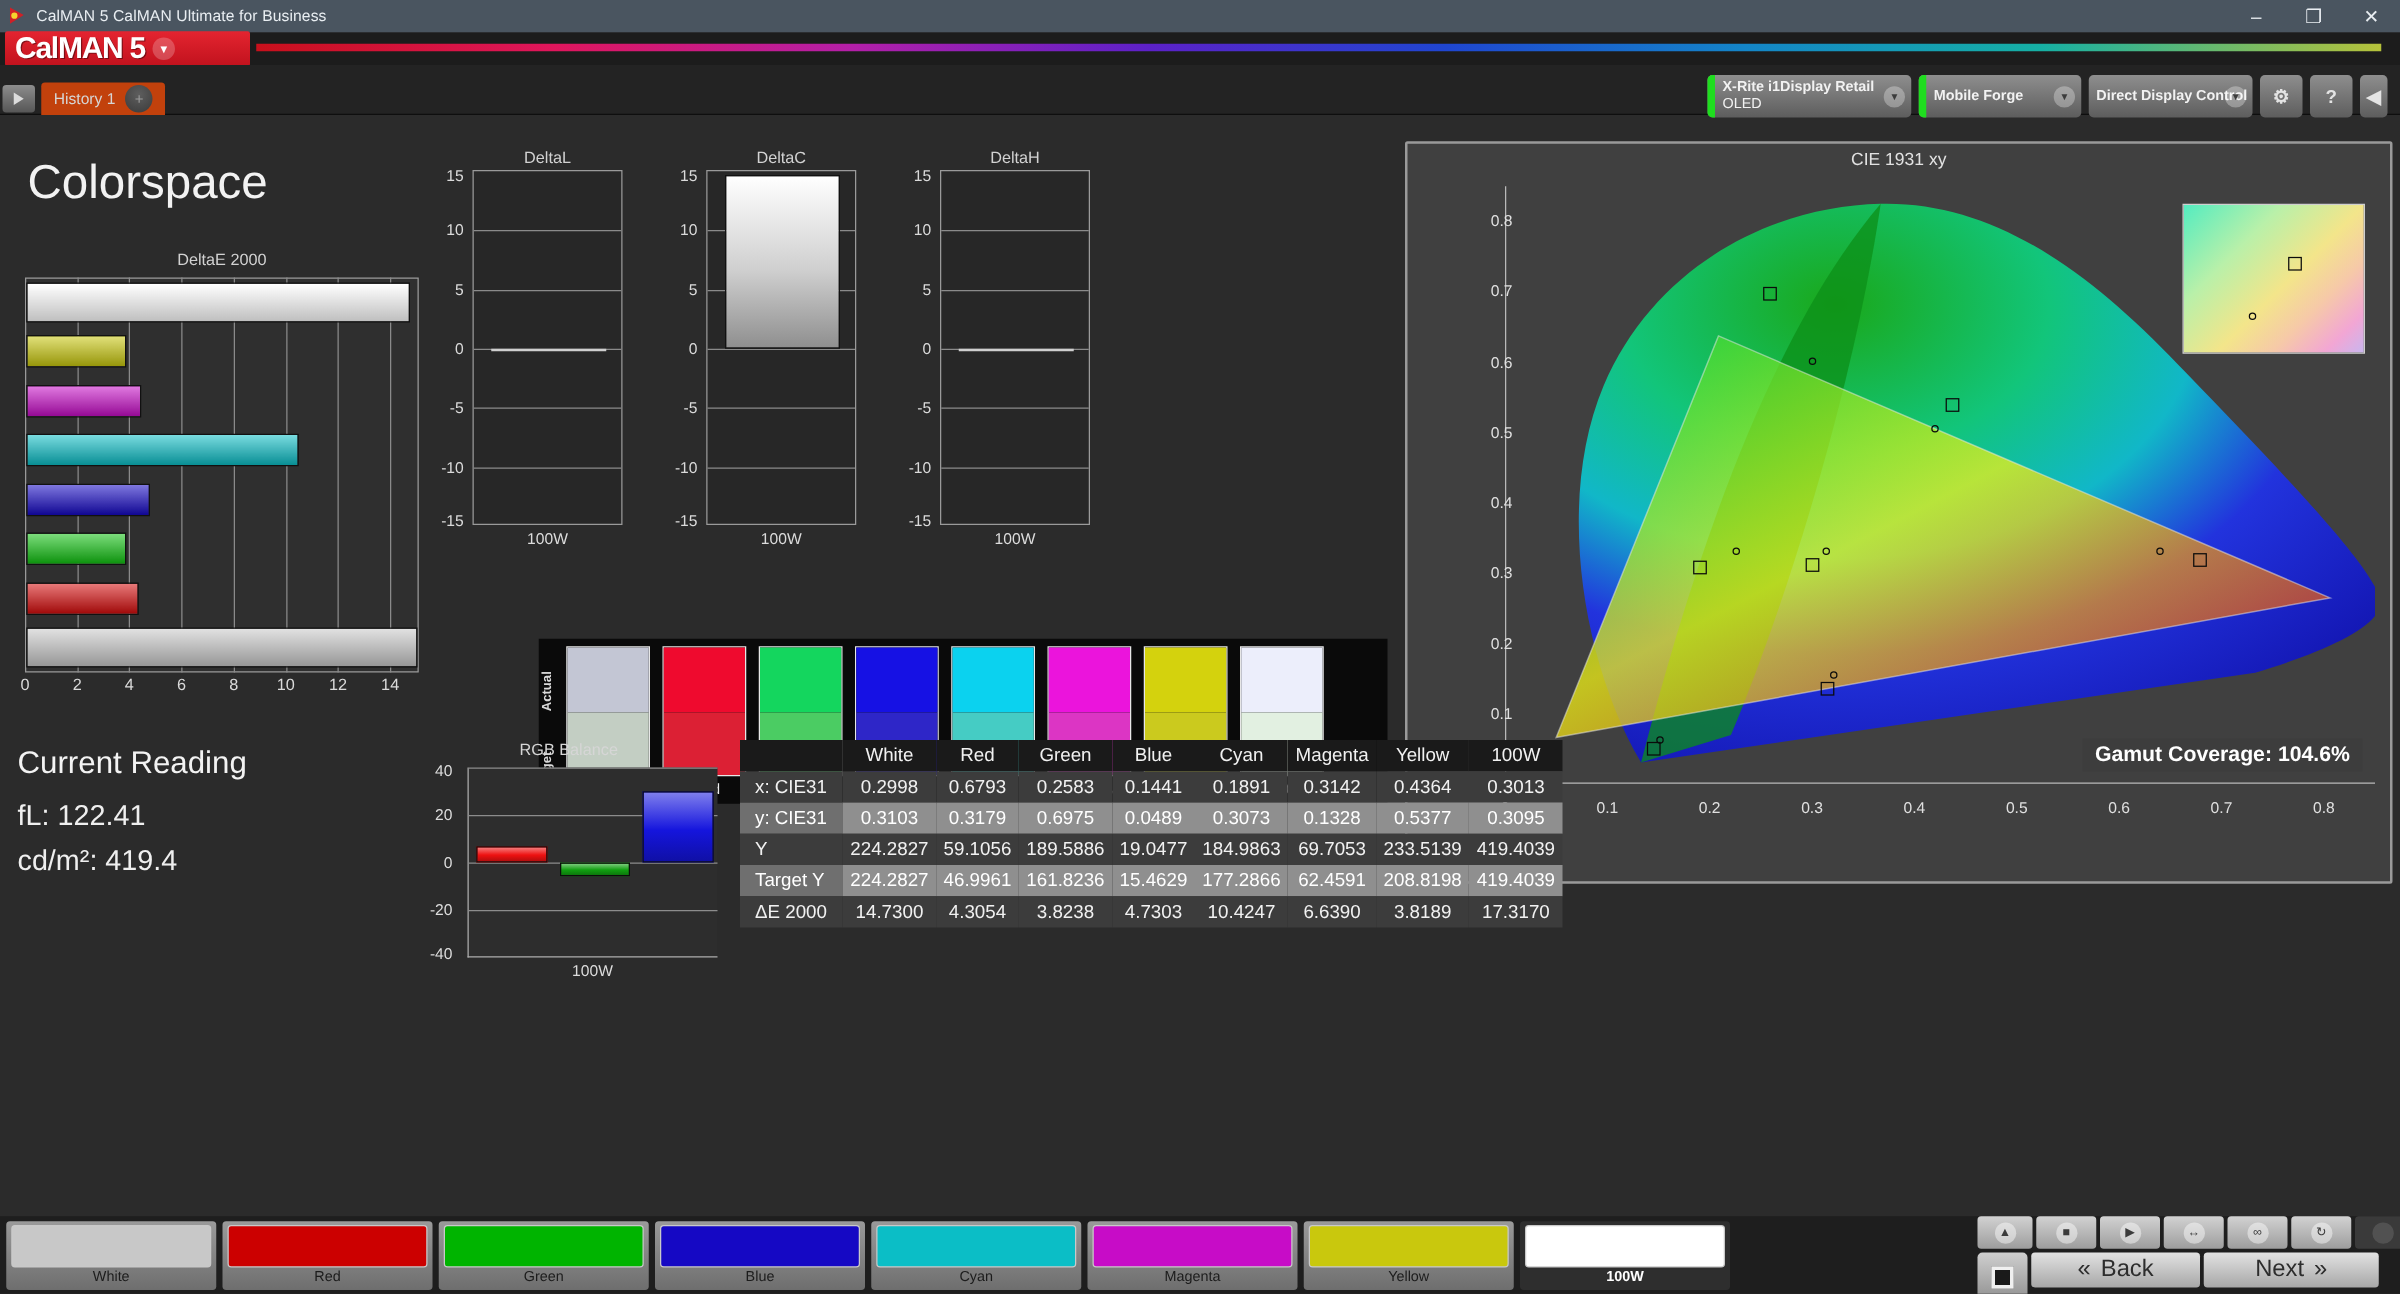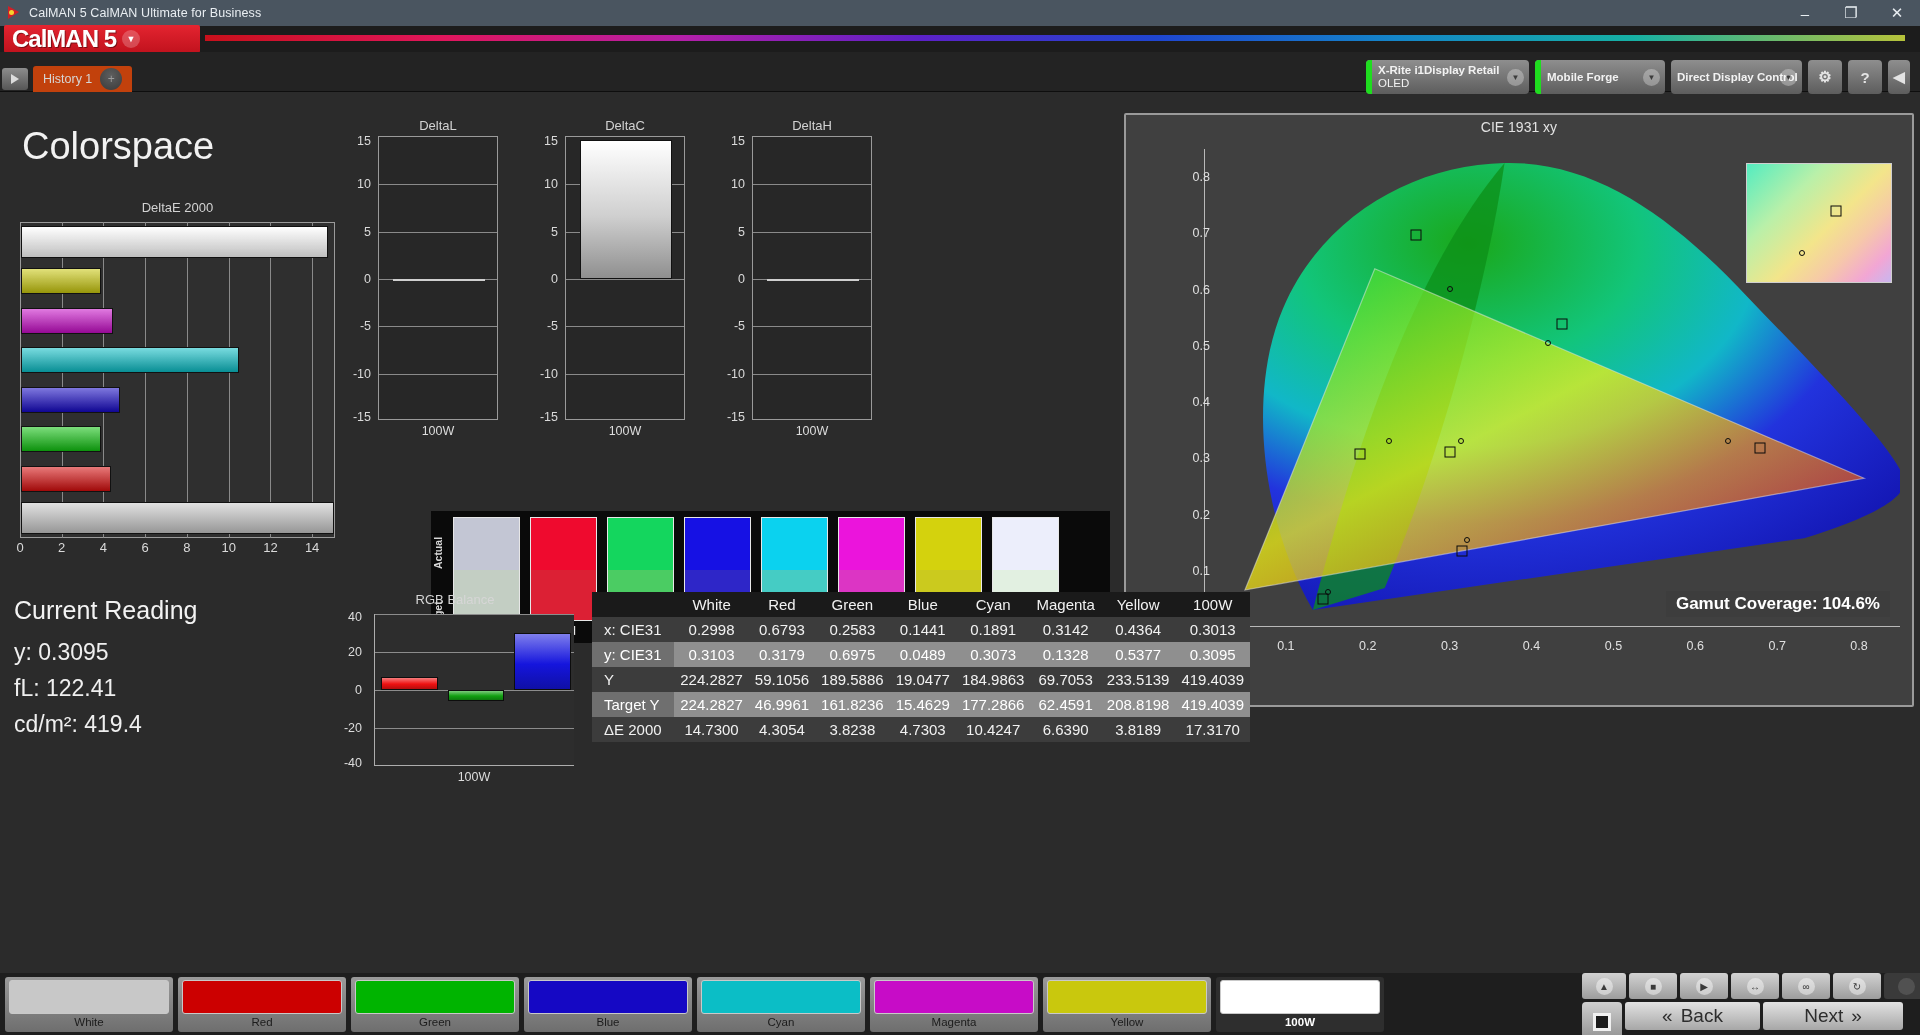--- a/index.html
+++ b/index.html
@@ -430,21 +430,20 @@
         <div class="cie-xt" style="left: 367.529px;">0.4</div>
         <div class="cie-xt" style="left: 449.412px;">0.5</div>
         <div class="cie-xt" style="left: 531.294px;">0.6</div>
         <div class="cie-xt" style="left: 613.176px;">0.7</div>
         <div class="cie-xt" style="left: 695.059px;">0.8</div>
       </div>
   </div>
 
   <div id="reading">
     <h3>Current Reading</h3>
-    <div class="row">y: 0.3095</div>
     <div class="row">fL: 122.41</div>
     <div class="row">cd/m²: 419.4</div>
   </div>
 
   <div id="rgbb">
     <div class="ttl">RGB Balance</div>
     <div class="box" id="rgbBox">
         <div class="h" style="top: 0px;"></div>
         <div class="yt" style="top: 3px;">40</div>
         <div class="h" style="top: 38px;"></div>

